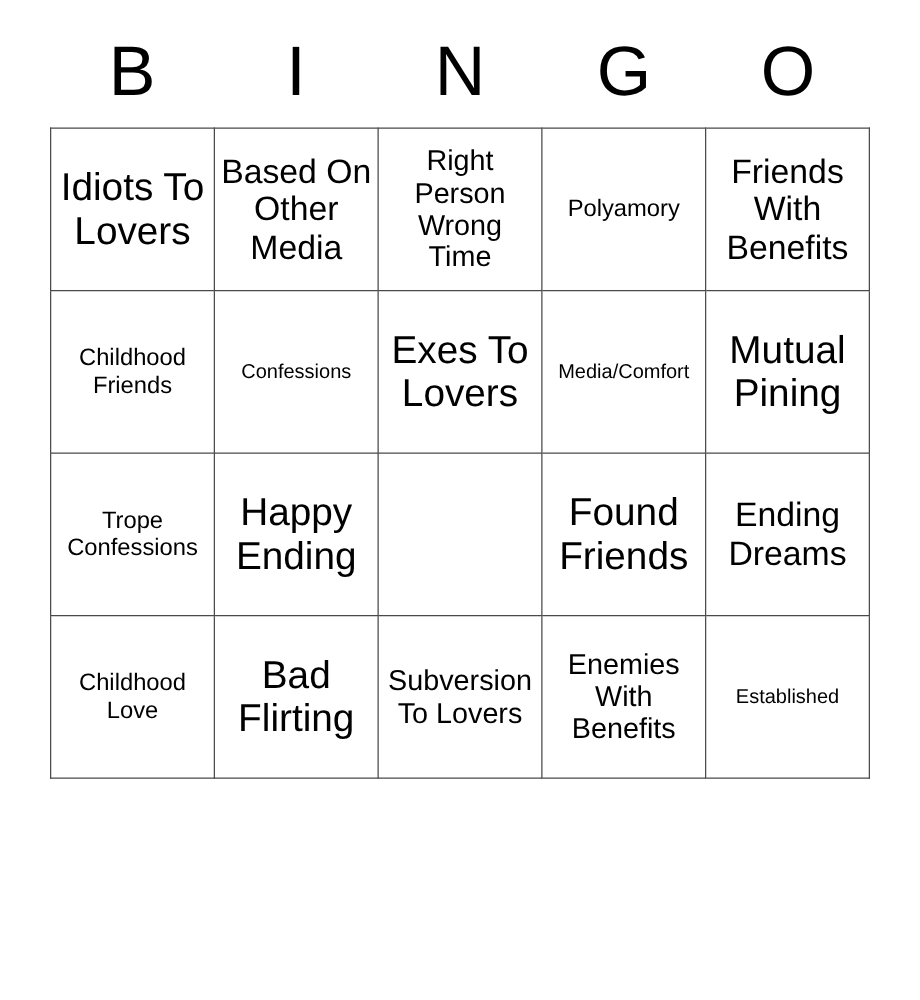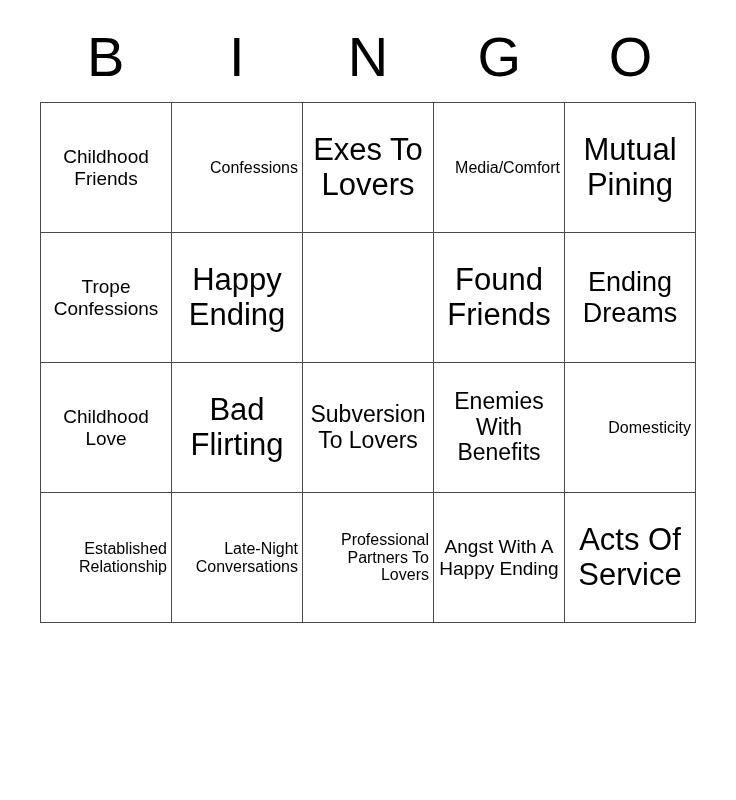--- a/index.html
+++ b/index.html
@@ -56,38 +56,55 @@
     display: block;
     width: 100%;
     line-height: 1.12;
     word-wrap: break-word;
   }
   
   .sz-xl { font-size: 31px; }
   .sz-lg { font-size: 27px; }
   .sz-md { font-size: 23px; }
   .sz-sm { font-size: 19px; }
-  .sz-xs { font-size: 16px; text-align: right; }
+  .sz-xs { font-size: 16px; }
   .free-cell .cell-text { font-size: 0; }
 </style>
 </head>
 <body>
 
 <div class="board">
 
   <div class="header-row">
     <div class="header-cell">B</div>
     <div class="header-cell">I</div>
     <div class="header-cell">N</div>
     <div class="header-cell">G</div>
     <div class="header-cell">O</div>
   </div>
 
   <table class="grid">
     <tbody>
+      <tr>
+        <td>
+            <span class="cell-text sz-xl">Idiots To Lovers</span>
+          </td>
+        <td>
+            <span class="cell-text sz-lg">Based On Other Media</span>
+          </td>
+        <td>
+            <span class="cell-text sz-md">Right Person Wrong Time</span>
+          </td>
+        <td>
+            <span class="cell-text sz-sm">Polyamory</span>
+          </td>
+        <td>
+            <span class="cell-text sz-lg">Friends With Benefits</span>
+          </td>
+      </tr>
       <tr>
         <td>
             <span class="cell-text sz-sm">Childhood Friends</span>
           </td>
         <td>
             <span class="cell-text sz-xs">Confessions</span>
           </td>
         <td>
             <span class="cell-text sz-xl">Exes To Lovers</span>
           </td>
@@ -122,36 +139,19 @@
         <td>
             <span class="cell-text sz-xl">Bad Flirting</span>
           </td>
         <td>
             <span class="cell-text sz-md">Subversion To Lovers</span>
           </td>
         <td>
             <span class="cell-text sz-md">Enemies With Benefits</span>
           </td>
         <td>
-            <span class="cell-text sz-xs">Domesticity</span>
-          </td>
-      </tr>
-      <tr>
-        <td>
-            <span class="cell-text sz-xs">Established Relationship</span>
-          </td>
-        <td>
-            <span class="cell-text sz-xs">Late-Night Conversations</span>
-          </td>
-        <td>
-            <span class="cell-text sz-xs">Professional Partners To Lovers</span>
-          </td>
-        <td>
-            <span class="cell-text sz-sm">Angst With A Happy Ending</span>
-          </td>
-        <td>
-            <span class="cell-text sz-xl">Acts Of Service</span>
+            <span class="cell-text sz-xs">Established</span>
           </td>
       </tr>
     </tbody>
   </table>
 
 </div>
 
 </body></html>

